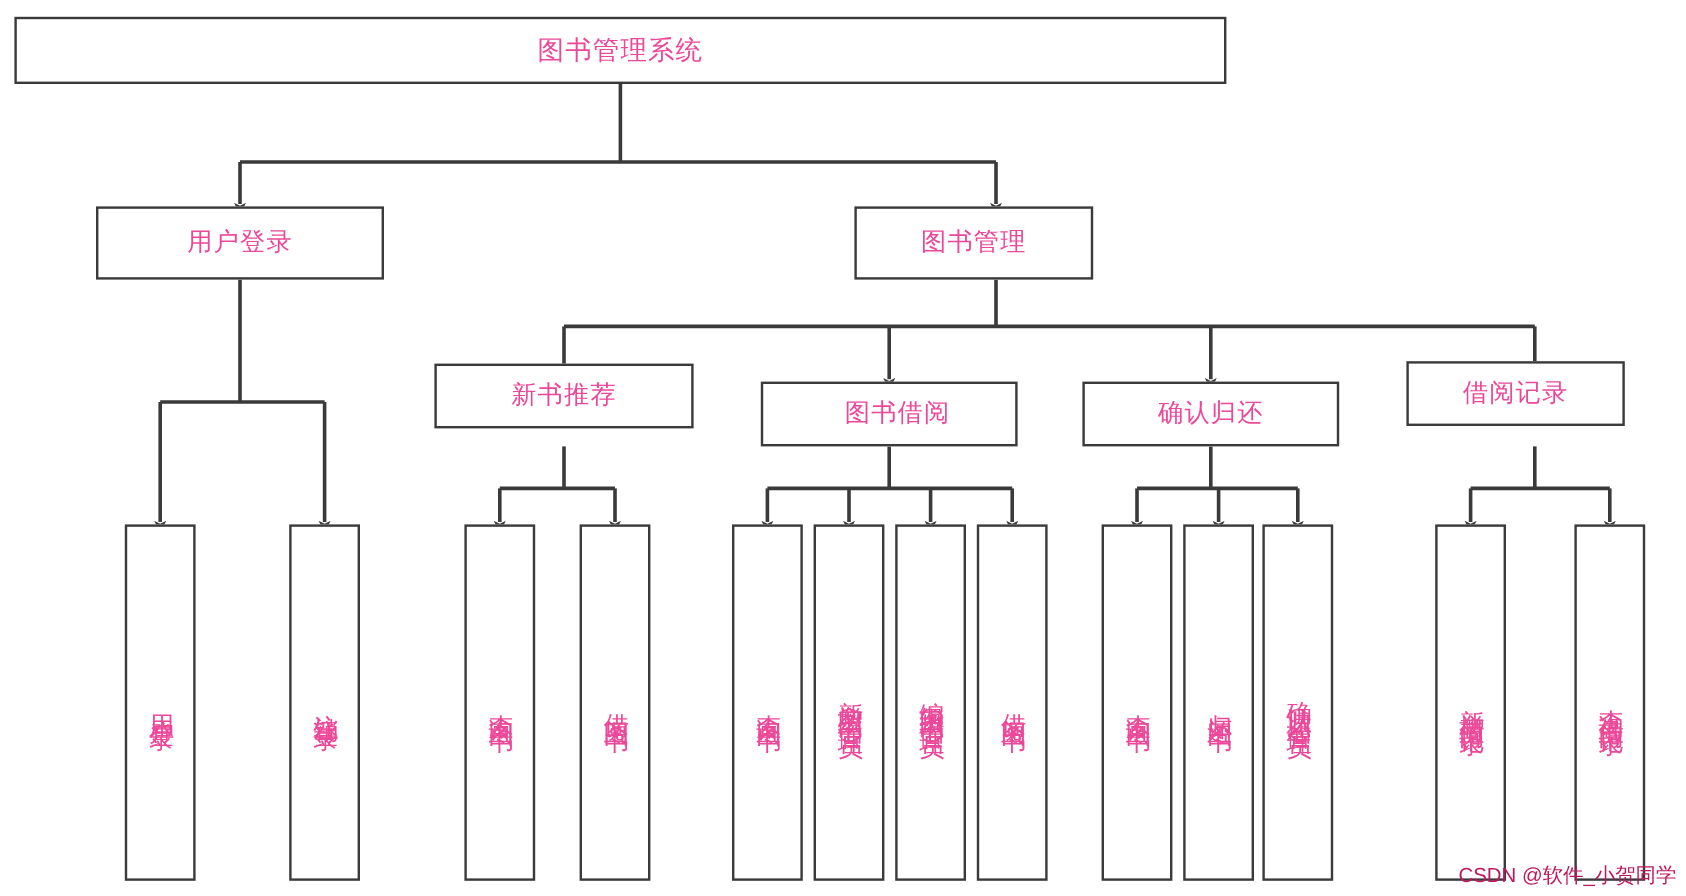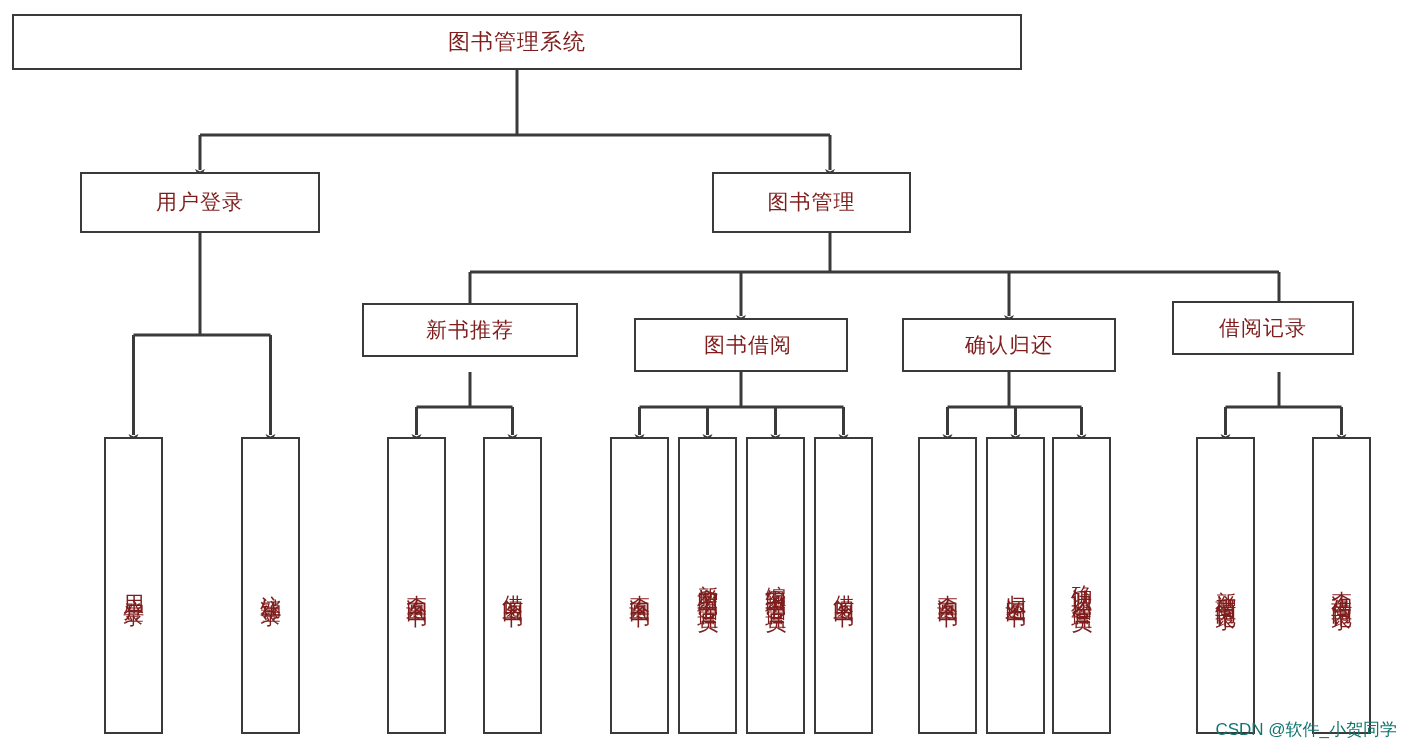--- a/index.html
+++ b/index.html
@@ -15,21 +15,21 @@
   .node-box{
     position:absolute;
     background:#ffffff;
     border:2px solid #3a3a3a;
     box-sizing:border-box;
     display:flex;
     align-items:center;
     justify-content:center;
   }
   .node-label{
-    color:#7f1d1d;
+    color:#ec4899;
     font-size:21px;
     line-height:1.25;
     letter-spacing:1px;
     white-space:nowrap;
     user-select:none;
   }
   .node-box.vertical .node-label{
     writing-mode:vertical-rl;
     text-orientation:upright;
     letter-spacing:4px;
@@ -37,21 +37,21 @@
   }
   .node-box.root .node-label{font-size:22px;}
   svg.links{position:absolute;left:0;top:0;width:1405px;height:747px;pointer-events:none;}
   .link-line{stroke:#3a3a3a;stroke-width:3;fill:none;}
   .link-arrow{fill:#3a3a3a;}
   #watermark{
     position:absolute;
     right:8px;
     bottom:6px;
     font-size:17px;
-    color:#0f766e;
+    color:#be185d;
     white-space:nowrap;
     user-select:none;
   }
 </style>
 </head>
 <body>
 
 <div id="diagram-root">
   <svg class="links" viewBox="0 0 1405 747">
     <defs>

